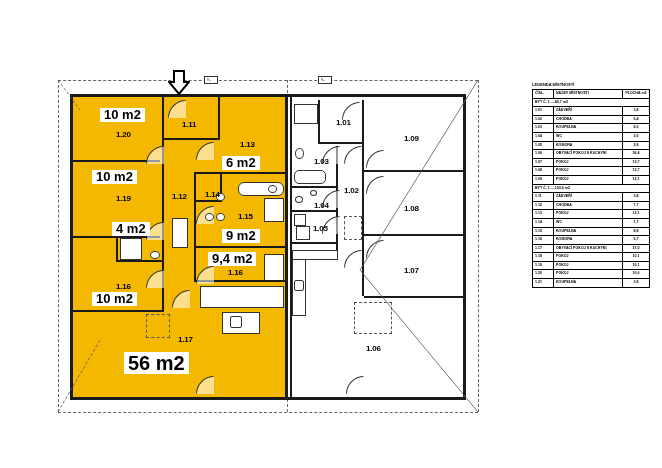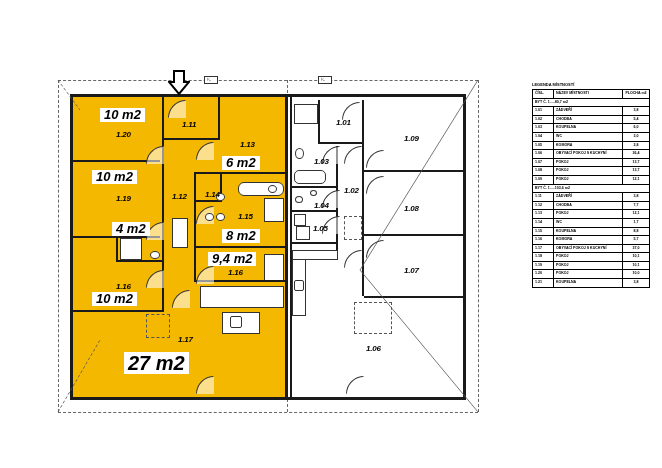--- a/index.html
+++ b/index.html
@@ -1,17 +1,17 @@
 <!DOCTYPE html>
 <html><head>
 <meta charset="utf-8">
 <style>
   html, body { margin: 0; padding: 0; background: #ffffff; }
   body { width: 662px; height: 468px; position: relative; overflow: hidden; font-family: "Liberation Sans", sans-serif; }
-  .plan { position: absolute; left: 0; top: 0; width: 662px; height: 468px; font-style: italic; }
+  .plan { position: absolute; left: 0; top: 0; width: 662px; height: 468px; }
   .abs { position: absolute; }
   .yellow { background: #f5b800; }
   .white { background: #ffffff; }
   .wall { position: absolute; background: #1a1a1a; }
   .dash-h { position: absolute; border-top: 1px dashed #666; height: 0; }
   .dash-v { position: absolute; border-left: 1px dashed #666; width: 0; }
   .lbl-area { position: absolute; background: #ffffff; color: #000; font-weight: bold; padding: 0 4px; line-height: 1.1; white-space: nowrap; }
   .lbl-num { position: absolute; color: #000; font-size: 8px; font-weight: bold; white-space: nowrap; letter-spacing: -0.2px; }
   .door { position: absolute; border: 1px solid #333; border-color: #333 transparent transparent #333; border-radius: 100% 0 0 0; width: 16px; height: 16px; background: rgba(255,255,255,0.55); }
   .fixture { position: absolute; border: 1px solid #333; background: #fff; }
@@ -89,28 +89,28 @@
   <div class="lbl-area" style="left:100px; top:108px; font-size:13px;">10 m2</div>
   <div class="lbl-num" style="left:116px; top:130px;">1.20</div>
   <div class="lbl-num" style="left:182px; top:120px;">1.11</div>
   <div class="lbl-num" style="left:240px; top:140px;">1.13</div>
   <div class="lbl-area" style="left:222px; top:156px; font-size:13px;">6 m2</div>
   <div class="lbl-area" style="left:92px; top:170px; font-size:13px;">10 m2</div>
   <div class="lbl-num" style="left:116px; top:194px;">1.19</div>
   <div class="lbl-num" style="left:172px; top:192px;">1.12</div>
   <div class="lbl-num" style="left:205px; top:190px;">1.14</div>
   <div class="lbl-num" style="left:238px; top:212px;">1.15</div>
-  <div class="lbl-area" style="left:222px; top:229px; font-size:13px;">8 m2</div>
+  <div class="lbl-area" style="left:222px; top:229px; font-size:13px;">9 m2</div>
   <div class="lbl-area" style="left:112px; top:222px; font-size:13px;">4 m2</div>
   <div class="lbl-area" style="left:208px; top:252px; font-size:13px;">9,4 m2</div>
   <div class="lbl-num" style="left:228px; top:268px;">1.16</div>
   <div class="lbl-num" style="left:116px; top:282px;">1.16</div>
   <div class="lbl-area" style="left:92px; top:292px; font-size:13px;">10 m2</div>
   <div class="lbl-num" style="left:178px; top:335px;">1.17</div>
-  <div class="lbl-area" style="left:124px; top:352px; font-size:20px;">27 m2</div>
+  <div class="lbl-area" style="left:124px; top:352px; font-size:20px;">56 m2</div>
 
   <div class="wall" style="left:288px; top:94px; width:178px; height:3px;"></div>
   <div class="wall" style="left:463px; top:94px; width:3px; height:306px;"></div>
   <div class="wall" style="left:288px; top:397px; width:178px; height:3px;"></div>
   <div class="wall" style="left:290px; top:96px; width:2px; height:302px;"></div>
   <div class="wall" style="left:318px; top:100px; width:2px; height:44px;"></div>
   <div class="wall" style="left:318px; top:142px; width:44px; height:2px;"></div>
   <div class="wall" style="left:362px; top:100px; width:2px; height:196px;"></div>
   <div class="wall" style="left:364px; top:170px; width:100px; height:2px;"></div>
   <div class="wall" style="left:364px; top:234px; width:100px; height:2px;"></div>

